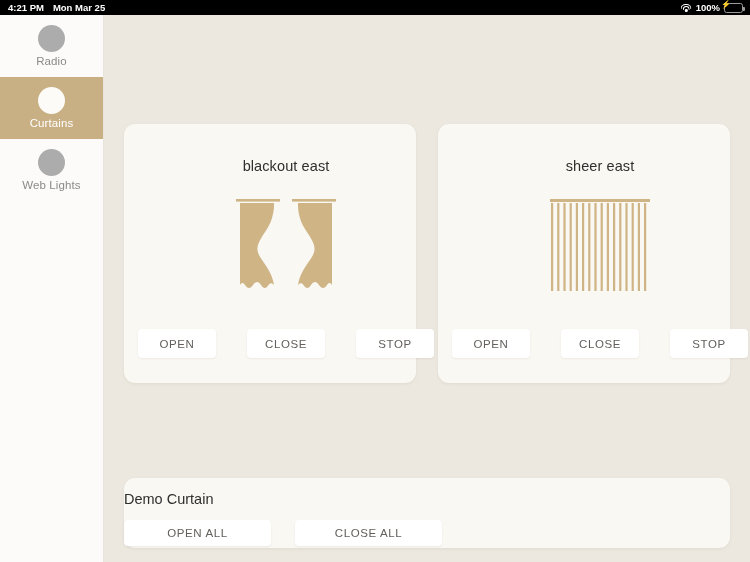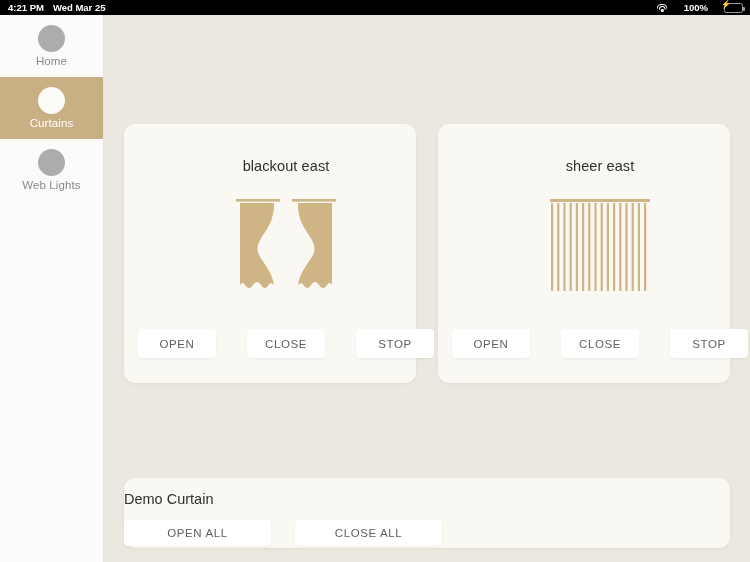--- a/index.html
+++ b/index.html
@@ -13,21 +13,21 @@
 
   
   .statusbar{
     position:absolute; top:0; left:0;
     width:750px; height:15px;
     background:#000; color:#fff;
     display:flex; align-items:center;
     font-size:9.5px; font-weight:bold;
   }
   .sb-left{ display:flex; align-items:center; gap:9px; padding-left:8px; }
-  .sb-right{ margin-left:auto; display:flex; align-items:center; gap:16px; padding-right:7px; }
+  .sb-right{ margin-left:auto; display:flex; align-items:center; gap:4px; padding-right:7px; }
   .wifi-icon{ display:inline-block; width:11px; height:9px; position:relative; }
   .wifi-icon i{
     position:absolute; border:1.4px solid #fff; border-bottom:none;
     border-radius:50% 50% 0 0 / 100% 100% 0 0; left:50%; transform:translateX(-50%);
   }
   .wifi-icon i:nth-child(1){ width:11px; height:5.5px; top:0.5px; }
   .wifi-icon i:nth-child(2){ width:6.5px; height:3.5px; top:3px; }
   .wifi-icon .dot{
     position:absolute; width:2.4px; height:2.4px; background:#fff; border-radius:50%;
     left:50%; transform:translateX(-50%); top:6.2px; border:none;
@@ -120,39 +120,39 @@
   }
 </style>
 </head>
 <body>
 
 <div id="app">
 
   <div class="statusbar">
     <div class="sb-left">
       <span>4:21 PM</span>
-      <span>Wed Mar 25</span>
+      <span>Mon Mar 25</span>
     </div>
     <div class="sb-right">
       <span class="wifi-icon">
         <i></i>
           <i></i>
           <span class="dot"></span>
       </span>
       <span>100%</span>
       <span class="batt">
         <span class="batt-fill"><span class="bolt">⚡</span></span>
       </span>
     </div>
   </div>
 
   <div class="sidebar">
     <div class="side-item">
       <span class="side-icon"></span>
-      <span class="side-label">Home</span>
+      <span class="side-label">Radio</span>
     </div>
     <div class="side-item active">
       <span class="side-icon"></span>
       <span class="side-label">Curtains</span>
     </div>
     <div class="side-item">
       <span class="side-icon"></span>
       <span class="side-label">Web Lights</span>
     </div>
   </div>

